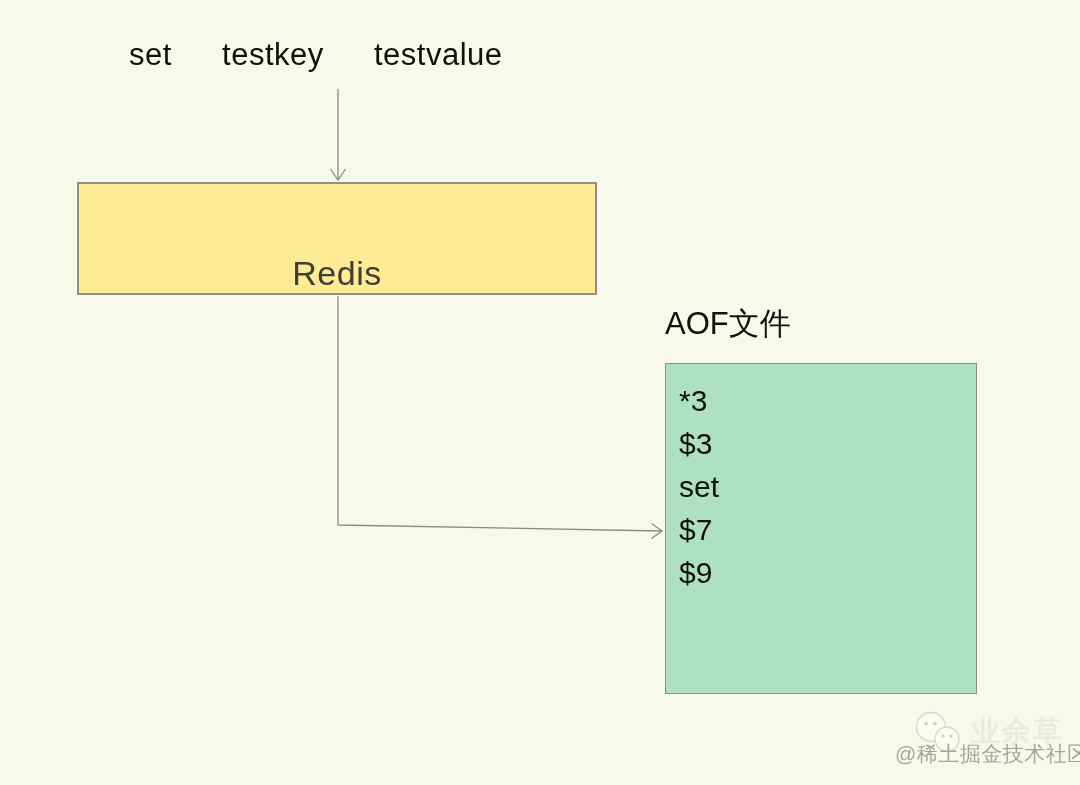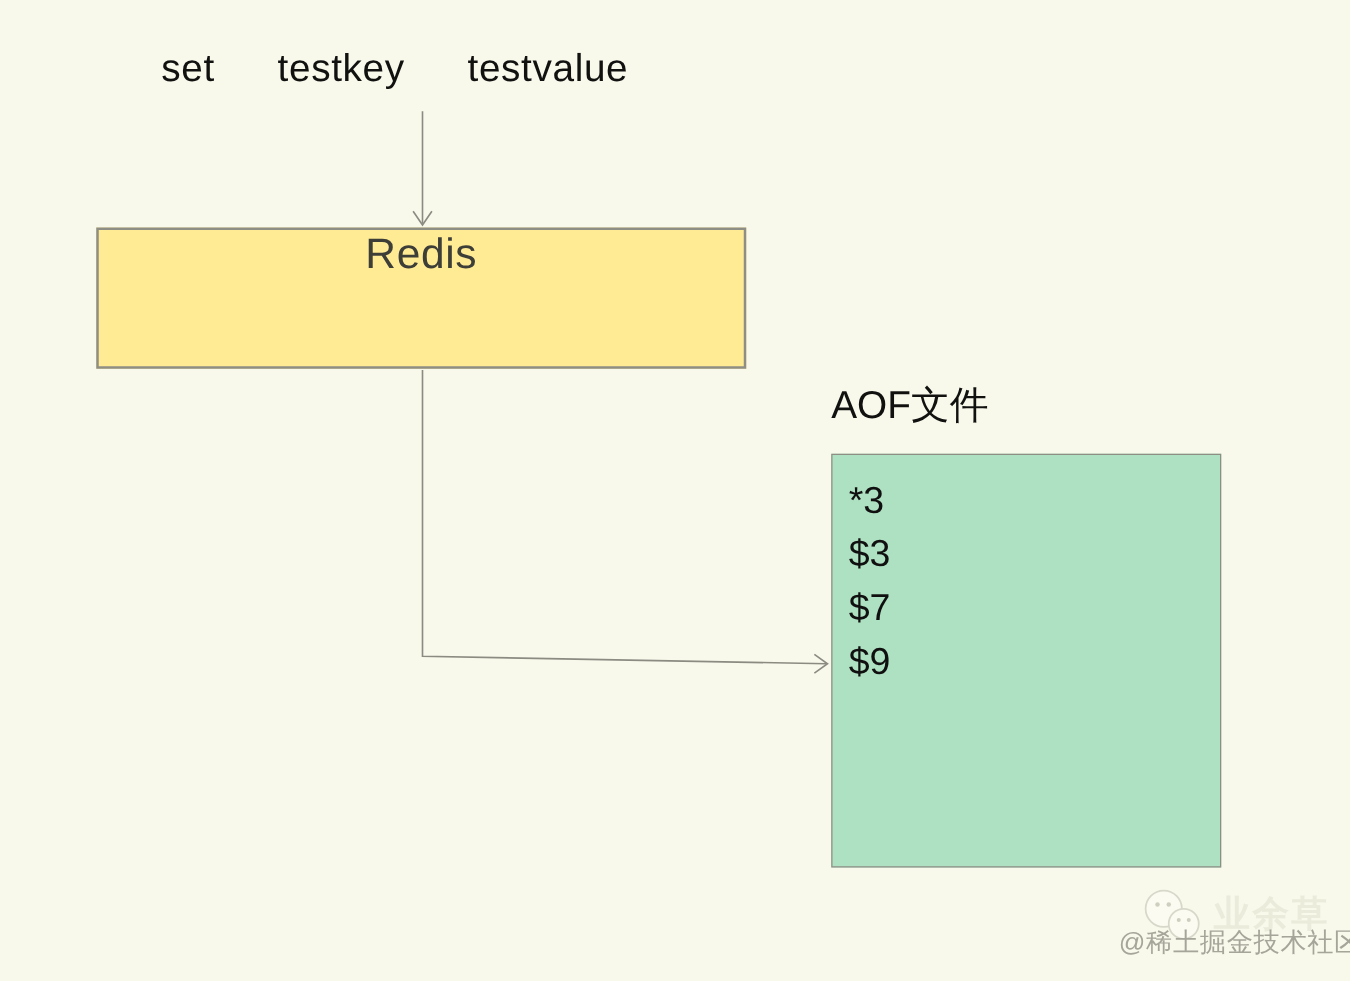--- a/index.html
+++ b/index.html
@@ -21,21 +21,21 @@
     letter-spacing: 0.5px;
     white-space: pre;
   }
 
   .redis-box {
     position: absolute;
     left: 77px; top: 182px;
     width: 520px; height: 113px;
     background: #ffeb94;
     border: 2px solid #8e8e85;
-    display: flex; align-items: flex-start; justify-content: center;
+    display: flex; align-items: flex-end; justify-content: center;
   }
   .redis-box .label {
     font-size: 34px;
     color: #3e3e38;
     letter-spacing: 0.5px;
   }
 
   .aof-title {
     position: absolute;
     left: 665px; top: 303px;
@@ -118,20 +118,21 @@
 
   <div class="redis-box">
     <span class="label">Redis</span>
   </div>
 
   <div class="aof-title">AOF文件</div>
 
   <div class="aof-box">
     <div class="aof-line">*3</div>
     <div class="aof-line">$3</div>
+    <div class="aof-line">set</div>
     <div class="aof-line">$7</div>
     <div class="aof-line">$9</div>
   </div>
 
   <div class="watermark">
     <div class="wm-row-top">
       <svg class="wm-icon" width="52" height="48" viewBox="0 0 52 48">
         <circle cx="18" cy="17" r="14.5" fill="#fbfbf2" stroke="#d8d8ca" stroke-width="1.4"></circle>
         <circle cx="13" cy="13.5" r="1.8" fill="#cfcfc0"></circle>
         <circle cx="22" cy="13.5" r="1.8" fill="#cfcfc0"></circle>

